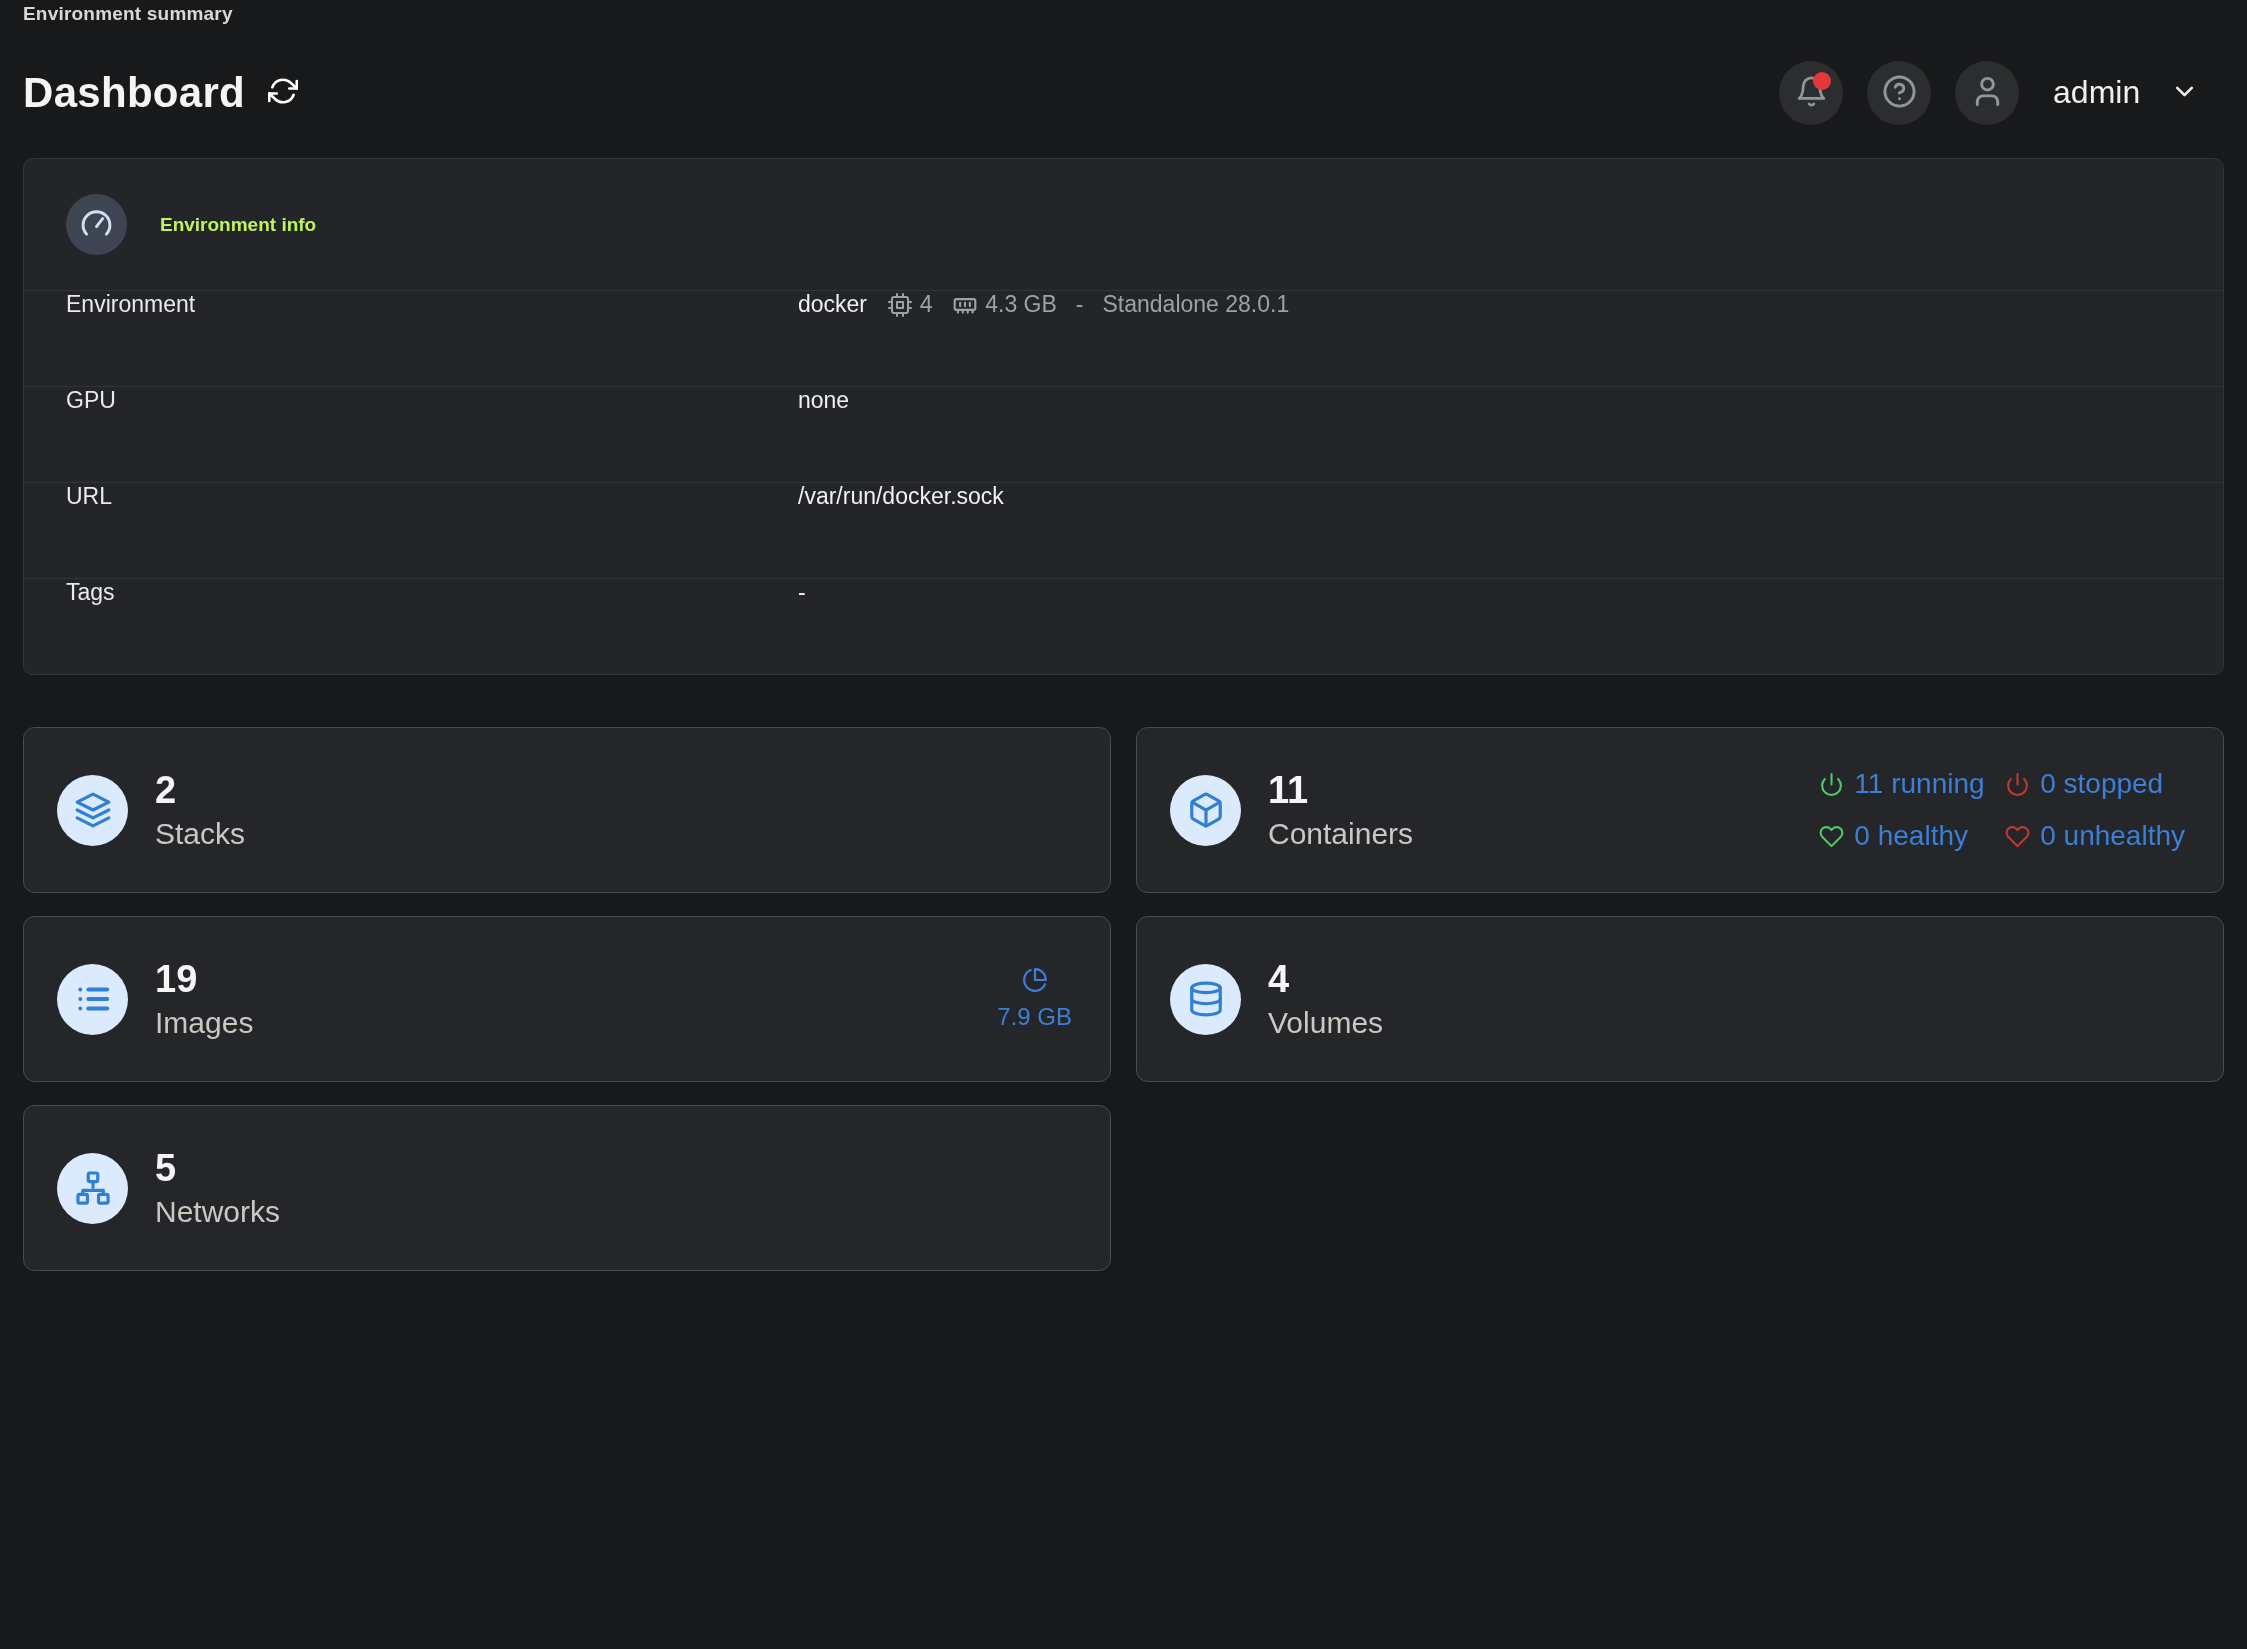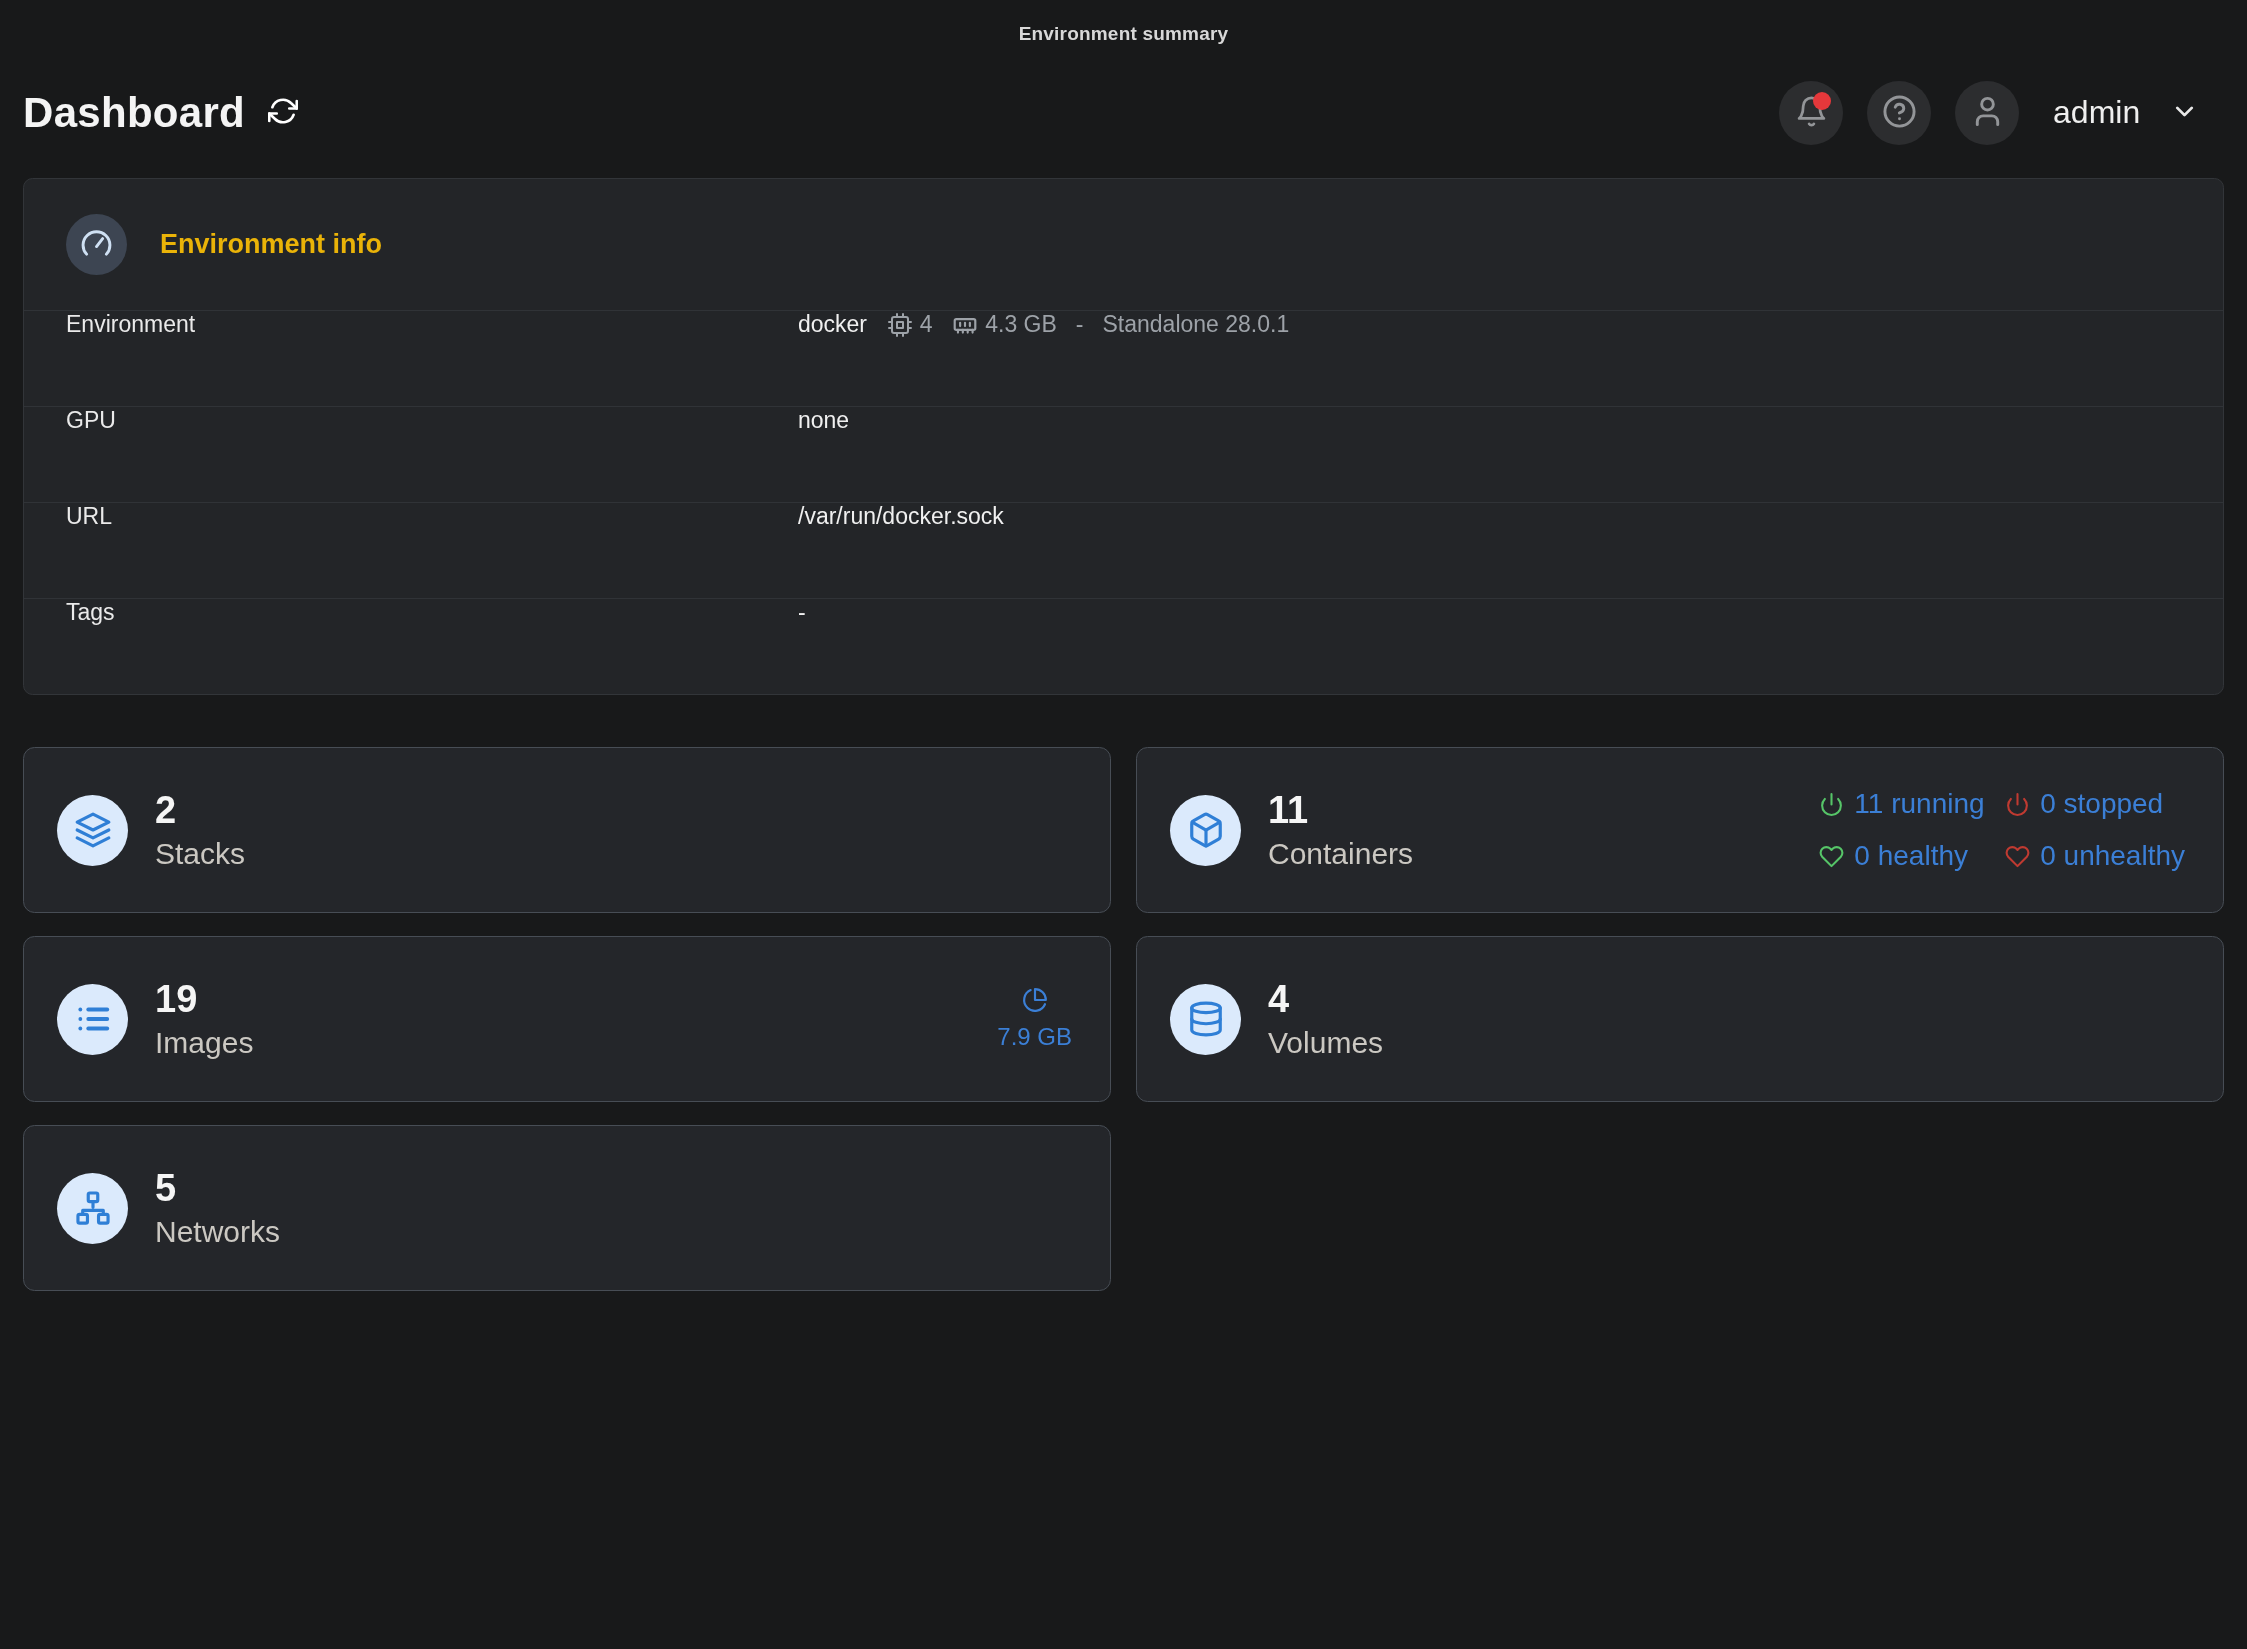--- a/index.html
+++ b/index.html
@@ -8,24 +8,23 @@
     background:#18191a;
     font-family:"Liberation Sans", sans-serif;
     color:#f0f0f0;
     overflow:hidden;
     position:relative;
   }
   .page { padding:0 23px; }
 
   
   .eyebrow {
-    padding-top:23px;
+    padding-top:3px;
     font-size:19px; font-weight:700; color:#d8d8d8;
     letter-spacing:0.2px;
-    text-align:center;
   }
   .title-row {
     margin-top:33px; height:69px;
     display:flex; align-items:center; justify-content:space-between;
   }
   .title-left { display:flex; align-items:center; gap:19px; }
   h1.page-title { font-size:42px; font-weight:700; color:#f4f4f4; letter-spacing:0.3px; }
   .refresh-btn {
     background:none; border:none; cursor:pointer; color:#ffffff;
     display:flex; align-items:center; padding:3.8px;
@@ -53,21 +52,21 @@
     border-radius:9.6px;
     overflow:hidden;
   }
   .env-card-header { height:131px; display:flex; align-items:center; padding:0 42px; gap:33px; }
   .env-icon-circle {
     width:61px; height:61px; border-radius:50%;
     background:#3d4552; color:#cfe0f3;
     display:flex; align-items:center; justify-content:center;
     flex:none;
   }
-  .env-card-title { font-size:27px; font-weight:700; color:#eab308; }
+  .env-card-title { font-size:19px; font-weight:700; color:#bef264; }
   .info-row {
     height:96px; border-top:1px solid #303337;
     display:flex; align-items:flex-start; padding-left:42px;
     position:relative; font-size:23px;
   }
   .info-label { color:#eaeaea; }
   .info-value { position:absolute; left:774px; color:#f0f0f0; display:flex; align-items:center; }
   .env-meta { display:flex; align-items:center; color:#9da2a8; }
   .env-name { color:#f0f0f0; margin-right:21px; }
   .meta-icon { display:flex; align-items:center; margin-right:7.7px; color:#9da2a8; }

